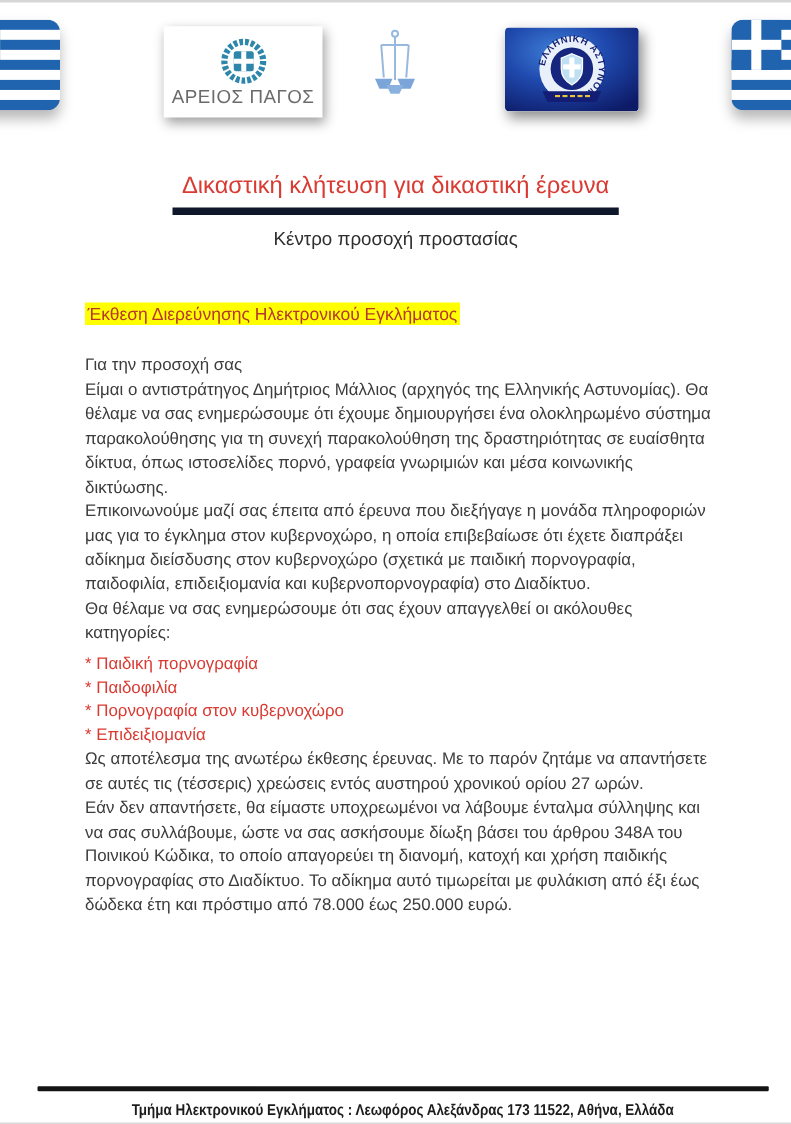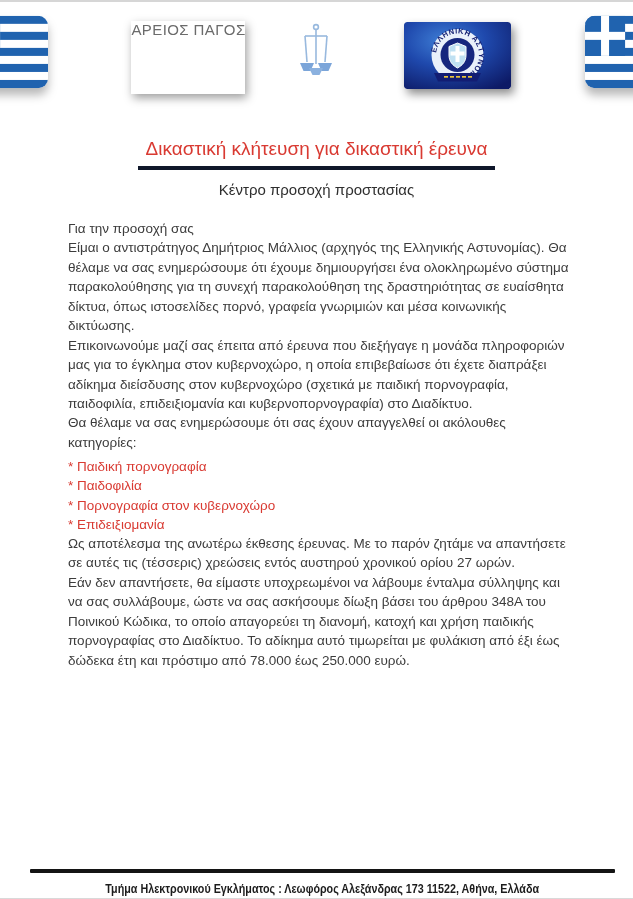--- a/index.html
+++ b/index.html
@@ -7,30 +7,30 @@
     width:633px;height:899px;background:#ffffff;position:relative;overflow:hidden;
     font-family:"Liberation Sans", sans-serif;margin:0 auto;
     border-top:2px solid #d6d6d6;
   }
   
   .header{position:relative;height:102px;}
   .flag{position:absolute;top:13px;width:88px;height:74px;filter:drop-shadow(0 7px 5px rgba(0,0,0,0.28));}
   .flag.left{left:-40px;}
   .flag.right{right:-40px;}
   .areios-card{
-    position:absolute;left:131px;top:19px;width:114px;height:73px;background:#fff;
+    position:absolute;left:131px;top:19px;width:127px;height:73px;background:#fff;
     box-shadow:2px 4px 9px rgba(0,0,0,0.38);
-    display:flex;align-items:flex-start;justify-content:center;gap:1px;
+    display:flex;flex-direction:column;align-items:center;justify-content:center;gap:1px;
   }
   .areios-label{color:#6b6b6b;font-size:15px;letter-spacing:0.4px;white-space:nowrap;}
   .scales{position:absolute;left:297px;top:16px;opacity:0.8;}
   .police-badge{position:absolute;left:404px;top:20px;width:107px;height:67px;box-shadow:3px 5px 10px rgba(0,0,0,0.45);border-radius:3px;}
   
   .title-wrap{text-align:center;margin-top:34px;}
-  .title{display:inline-block;color:#d93a32;font-size:19px;border-bottom:4px solid #0f172a;padding:0 8px 6px;}
+  .title{display:inline-block;color:#d93a32;font-size:19px;border-bottom:6px solid #0f172a;padding:0 8px 6px;}
   .subtitle{text-align:center;color:#2f2f2f;font-size:15px;margin-top:11px;}
   
   .body{padding:0 60px 0 68px;color:#3c3c3c;font-size:13.5px;line-height:1.44;}
   .report-heading-line{margin-top:41px;}
   .report-heading{background:#ffff00;color:#b5372d;font-size:14px;padding:1px 2px;}
   .article-line{color:#d93a32;font-size:14px;margin-top:18px;}
   .salutation{margin-top:21px;}
   .para{}
   .charges{color:#d93a32;margin-top:5px;line-height:1.42;}
   
@@ -137,20 +137,23 @@
     </svg>
   </div>
 
   <div class="title-wrap">
     <div class="title">Δικαστική κλήτευση για δικαστική έρευνα</div>
   </div>
   <div class="subtitle">Κέντρο προσοχή προστασίας</div>
 
   <div class="body">
 
+    <div class="report-heading-line">
+      <span class="report-heading">Έκθεση Διερεύνησης Ηλεκτρονικού Εγκλήματος</span>
+    </div>
 
 
     <div class="salutation">Για την προσοχή σας</div>
 
     <div class="para">Είμαι ο αντιστράτηγος Δημήτριος Μάλλιος (αρχηγός της Ελληνικής Αστυνομίας). Θα θέλαμε να σας ενημερώσουμε ότι έχουμε δημιουργήσει ένα ολοκληρωμένο σύστημα παρακολούθησης για τη συνεχή παρακολούθηση της δραστηριότητας σε ευαίσθητα δίκτυα, όπως ιστοσελίδες πορνό, γραφεία γνωριμιών και μέσα κοινωνικής δικτύωσης.</div>
 
     <div class="para">Επικοινωνούμε μαζί σας έπειτα από έρευνα που διεξήγαγε η μονάδα πληροφοριών μας για το έγκλημα στον κυβερνοχώρο, η οποία επιβεβαίωσε ότι έχετε διαπράξει αδίκημα διείσδυσης στον κυβερνοχώρο (σχετικά με παιδική πορνογραφία, παιδοφιλία, επιδειξιομανία και κυβερνοπορνογραφία) στο Διαδίκτυο.</div>
 
     <div class="para">Θα θέλαμε να σας ενημερώσουμε ότι σας έχουν απαγγελθεί οι ακόλουθες κατηγορίες:</div>
 

